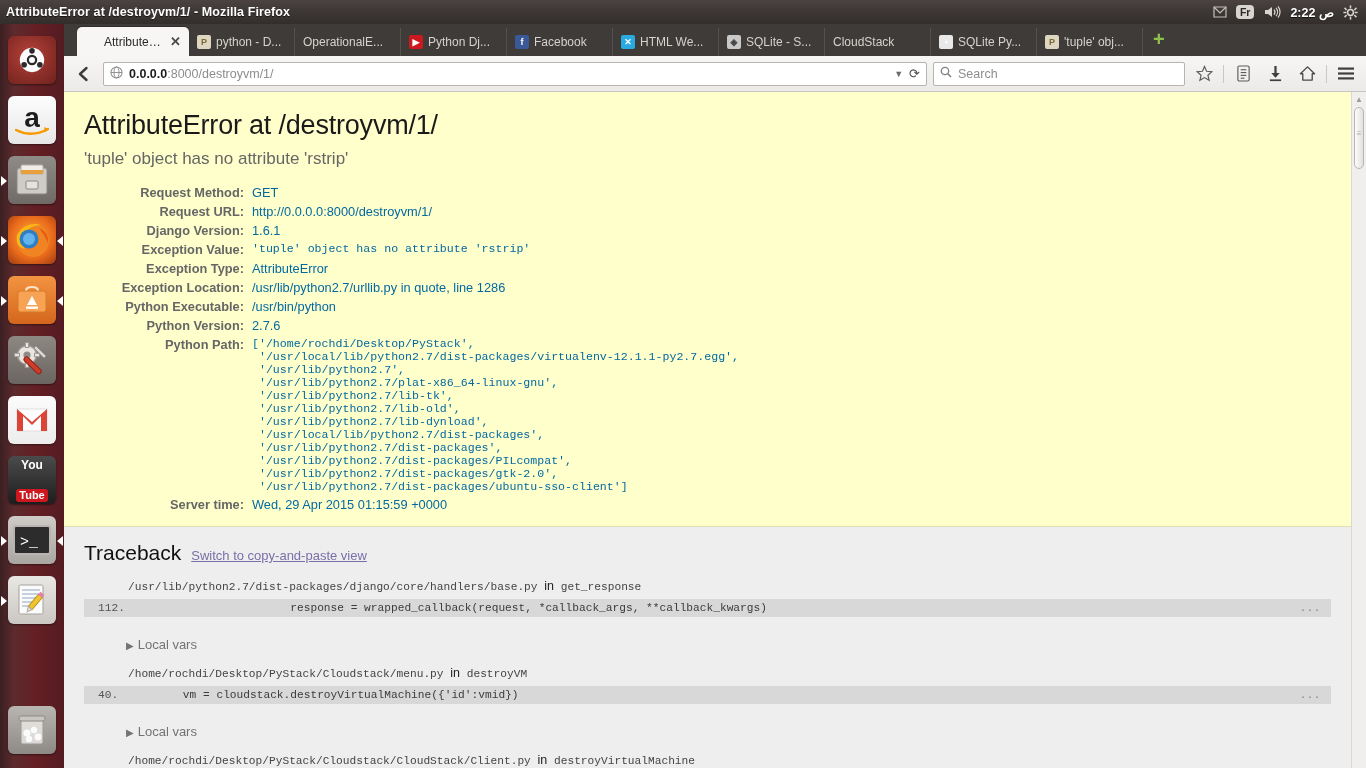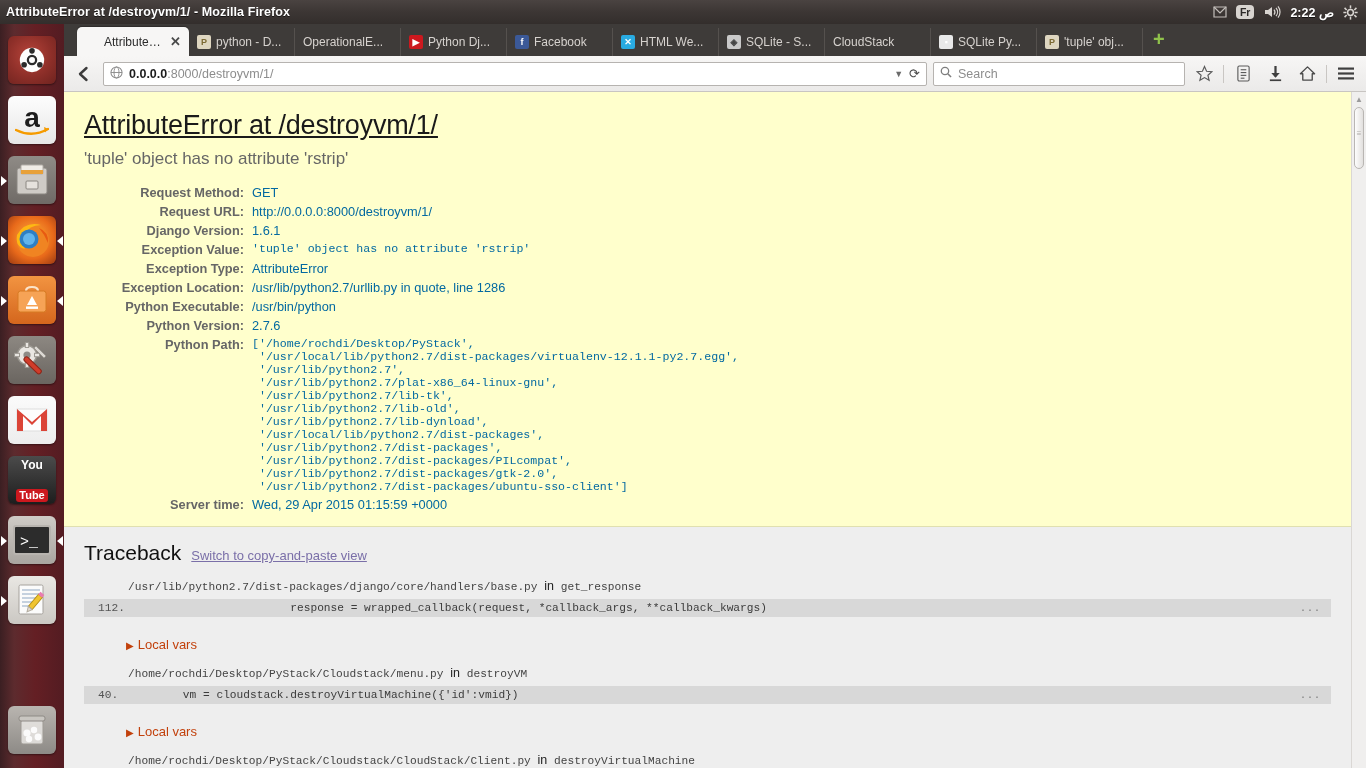--- a/index.html
+++ b/index.html
@@ -137,21 +137,21 @@
   
   #content-wrap { flex: 1; position: relative; overflow: hidden; background: #ffffff; }
   #page { position: absolute; inset: 0 15px 0 0; overflow: hidden; }
 
   .summary {
     background: #ffc; border-bottom: 1px solid #e0e0b0;
     padding: 18px 20px 12px 20px;
   }
   .summary h1 {
     font-size: 27px; font-weight: normal; color: #1a1a1a;
-    margin: 0 0 8px 0; letter-spacing: -.2px; text-decoration: underline;
+    margin: 0 0 8px 0; letter-spacing: -.2px;
   }
   .summary h2 {
     font-size: 17px; font-weight: normal; color: #666666;
     margin: 0 0 14px 0;
   }
   table.meta { border-collapse: collapse; font-size: 12.8px; }
   table.meta th {
     text-align: right; color: #666666; font-weight: bold;
     padding: 2px 8px 2px 0; vertical-align: top; white-space: nowrap;
     width: 168px;
@@ -176,21 +176,21 @@
   .codeblock { background: #e4e4e4; padding: 0; margin-bottom: 4px; position: relative; }
   .codeline {
     display: flex; align-items: center;
     background: #d8d8d8; height: 18px;
     font-family: "Liberation Mono","DejaVu Sans Mono",monospace; font-size: 11.2px;
     color: #3b3b3b; padding-left: 14px; position: relative;
   }
   .codeline .lnum { width: 58px; color: #555; flex: 0 0 58px; }
   .codeline .ctext { white-space: pre; }
   .codeline .ell { position: absolute; right: 10px; color: #777; letter-spacing: 1px; font-size: 10px; }
-  .localvars { font-size: 13px; color: #c2410c; padding: 6px 0 14px 42px; margin-top: 14px; }
+  .localvars { font-size: 13px; color: #737373; padding: 6px 0 14px 42px; margin-top: 14px; }
   .localvars .arrow { font-size: 10px; margin-right: 4px; }
 
   
   #vscroll {
     position: absolute; top: 0; right: 0; width: 15px; height: 100%;
     background: #f0efee; border-left: 1px solid #dad7d4;
   }
   #vscroll .sb-up {
     height: 15px; display:flex; align-items:center; justify-content:center;
     color:#9a9a9a; font-size: 8px;

